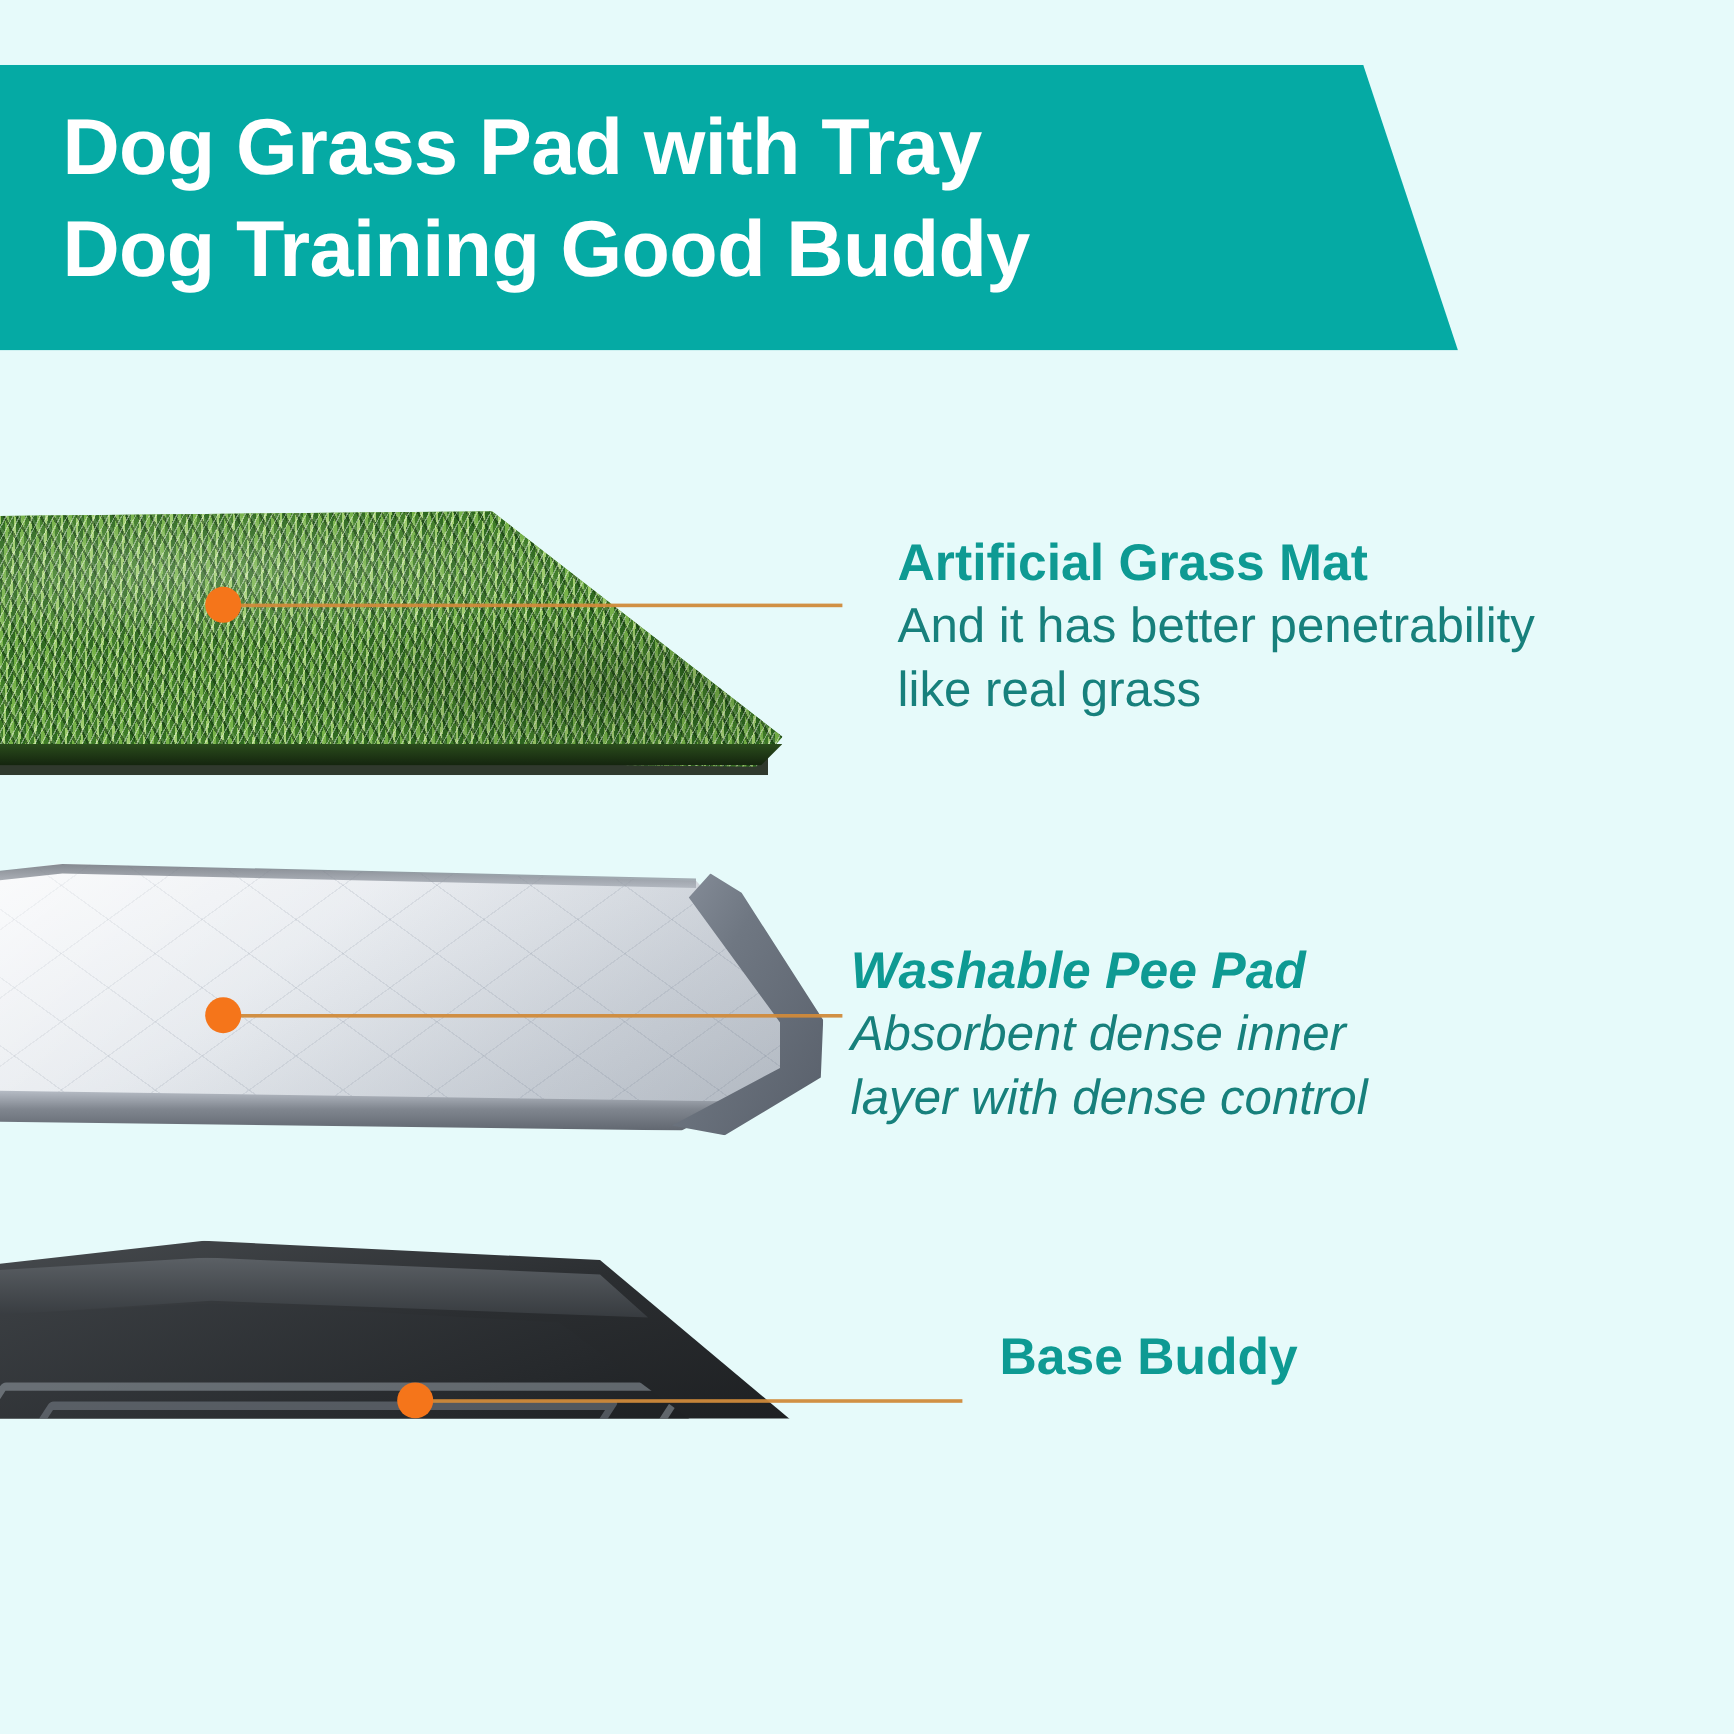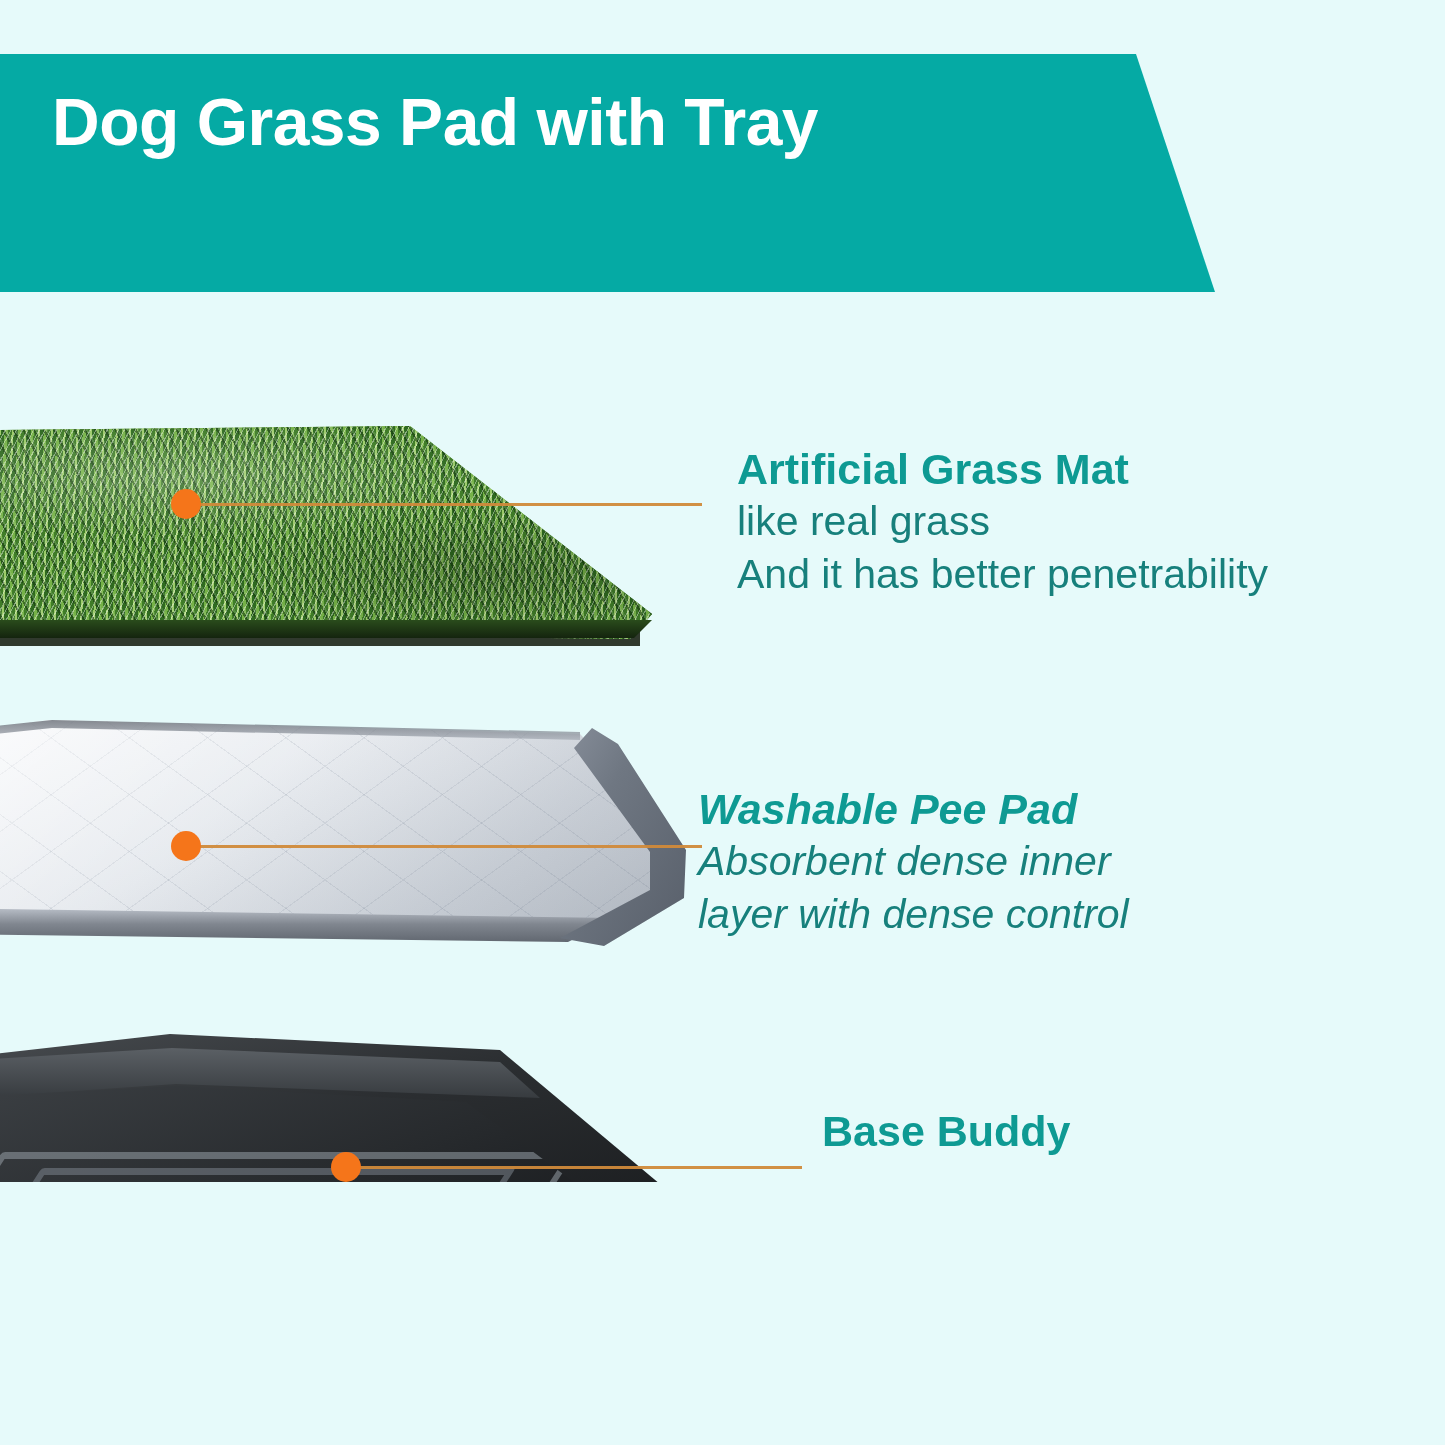--- a/index.html
+++ b/index.html
@@ -248,20 +248,21 @@
     position: absolute;
     width: 30px;
     height: 30px;
     border-radius: 50%;
     background: #f5751a;
   }
 
   
   .callout {
     position: absolute;
+    margin-left: 11px;
   }
   .callout-title {
     color: #0e9a93;
     font-weight: bold;
     font-size: 43px;
     line-height: 52px;
     white-space: nowrap;
   }
   .callout-body {
     color: #17807c;
@@ -274,20 +275,21 @@
   .cb3 { left: 822px; top: 1105px; }
 </style>
 </head>
 <body>
 
 <div class="page">
 
   <div class="banner">
     <div class="banner-title">
       <span>Dog Grass Pad with Tray</span>
+      <span class="banner-line2">Dog Training Good Buddy</span>
     </div>
   </div>
 
   <div class="grass-wrap">
     <div class="grass-shadow"></div>
     <div class="grass-top"></div>
     <div class="grass-edge"></div>
   </div>
 
   <div class="pad-wrap">
@@ -315,22 +317,22 @@
   <div class="callout-dot" style="left:171px; top:489px;"></div>
 
   <div class="callout-line" style="left:190px; top:845px; width:512px;"></div>
   <div class="callout-dot" style="left:171px; top:831px;"></div>
 
   <div class="callout-line" style="left:350px; top:1166px; width:452px;"></div>
   <div class="callout-dot" style="left:331px; top:1152px;"></div>
 
   <div class="callout cb1">
     <div class="callout-title">Artificial Grass Mat</div>
+    <div class="callout-body">And it has better penetrability</div>
     <div class="callout-body">like real grass</div>
-    <div class="callout-body">And it has better penetrability</div>
   </div>
 
   <div class="callout cb2">
     <div class="callout-title">Washable Pee Pad</div>
     <div class="callout-body">Absorbent dense inner</div>
     <div class="callout-body">layer with dense control</div>
   </div>
 
   <div class="callout cb3">
     <div class="callout-title">Base Buddy</div>

